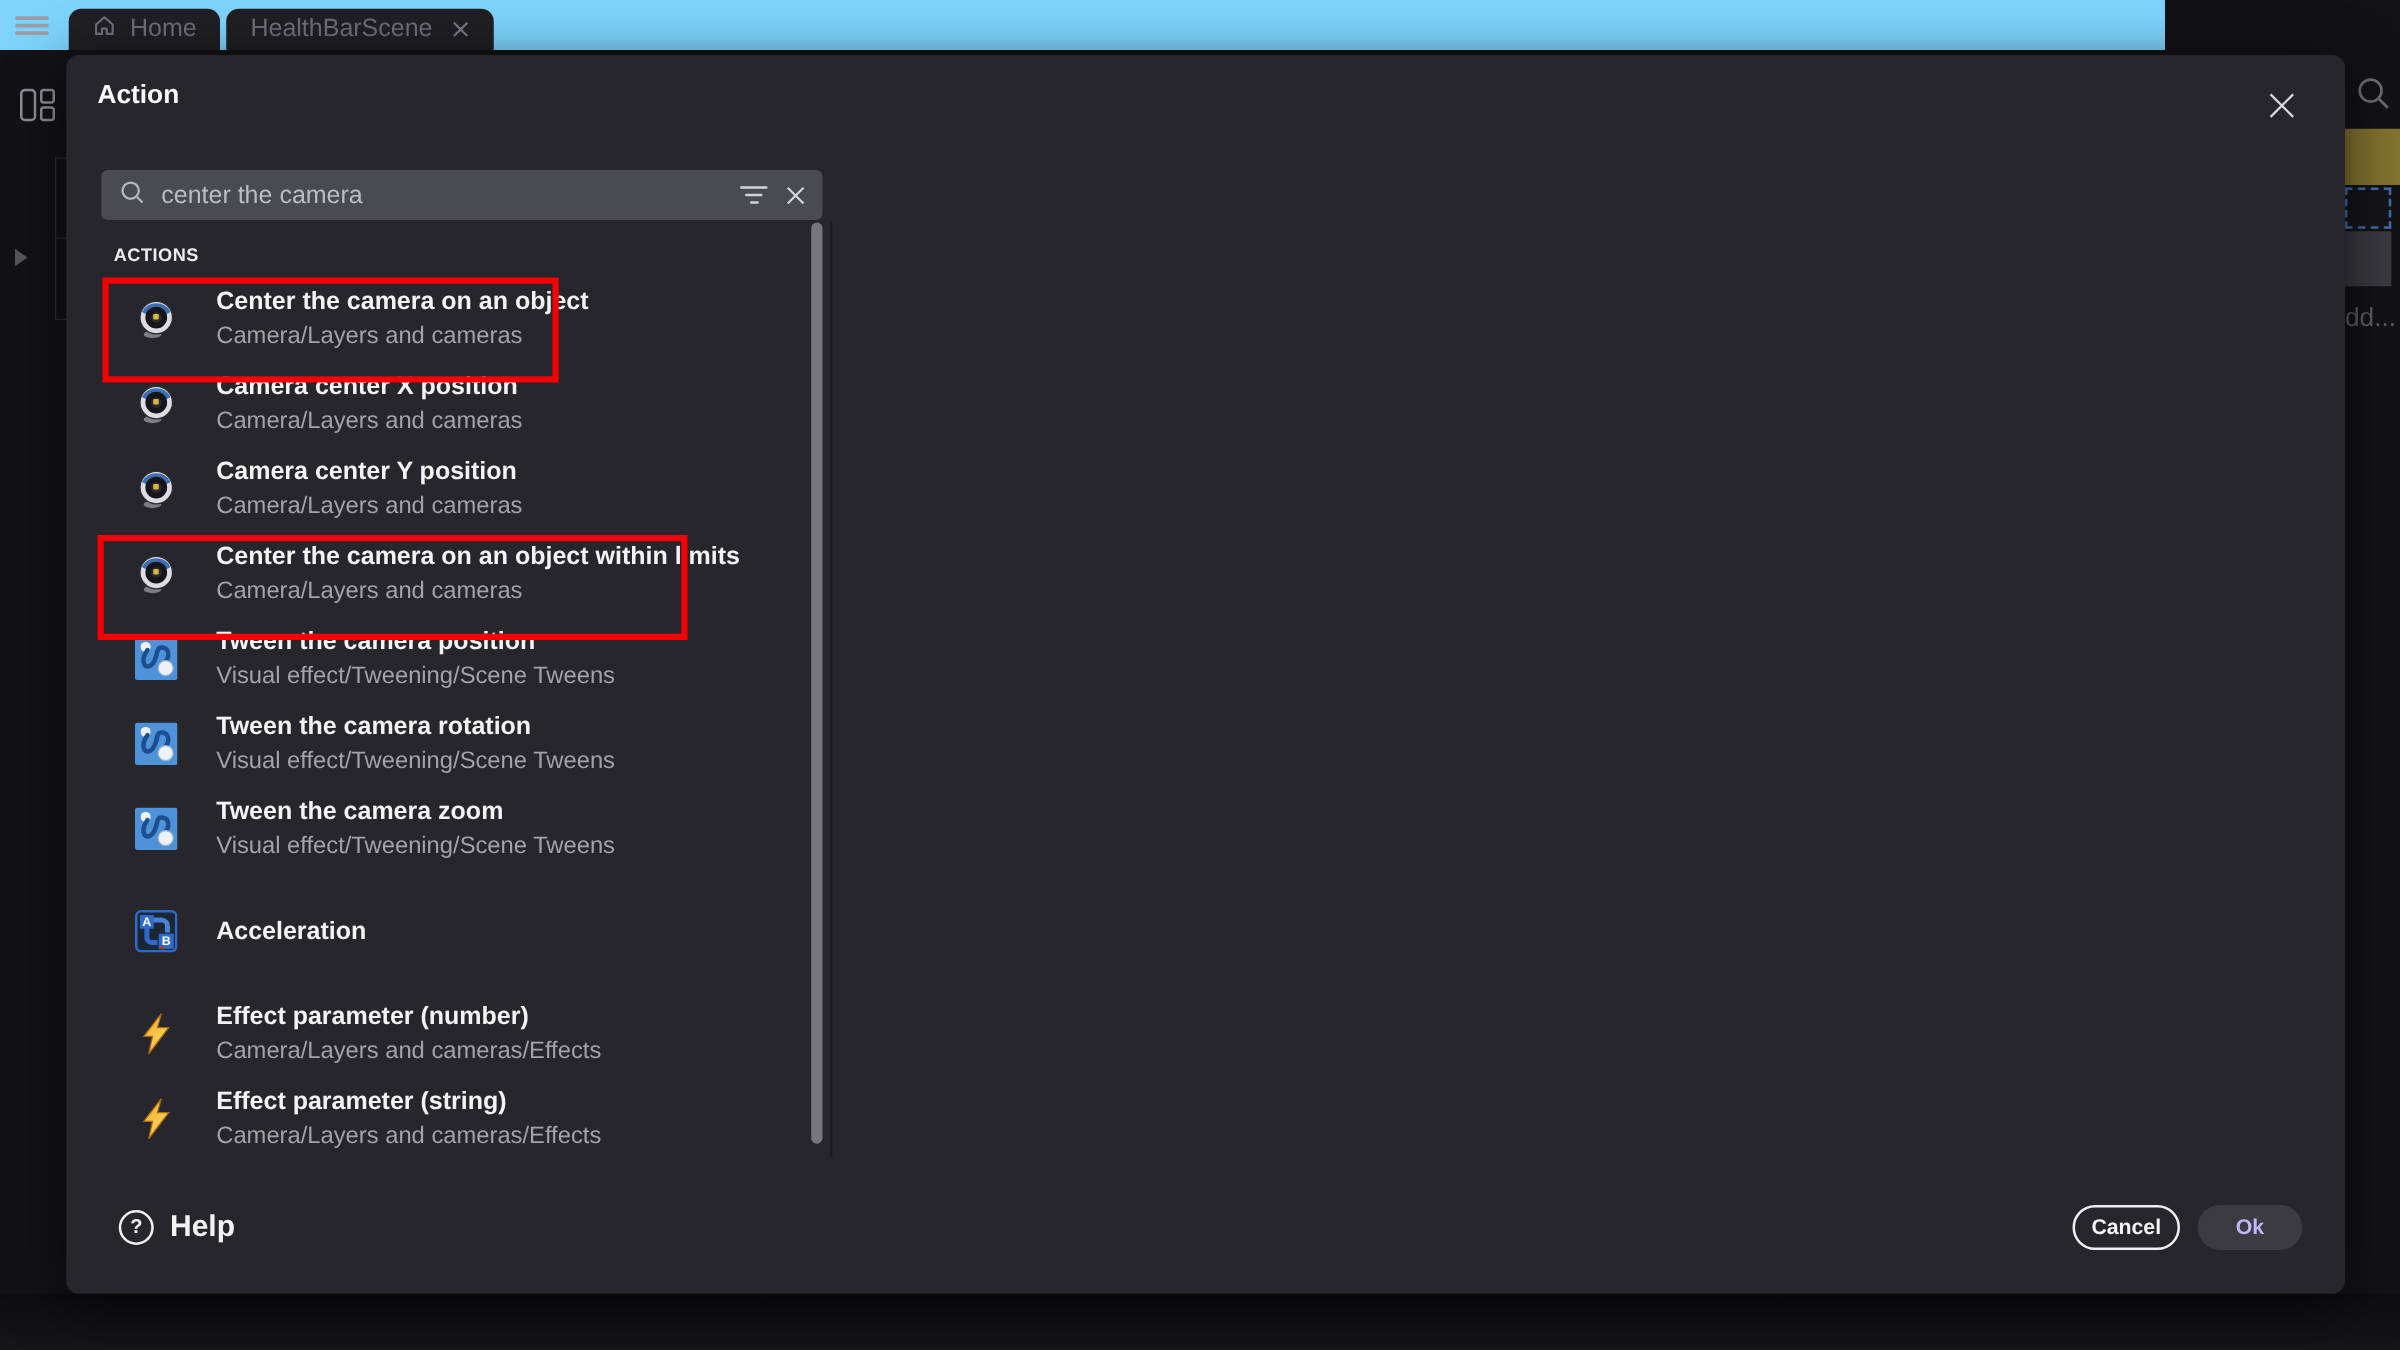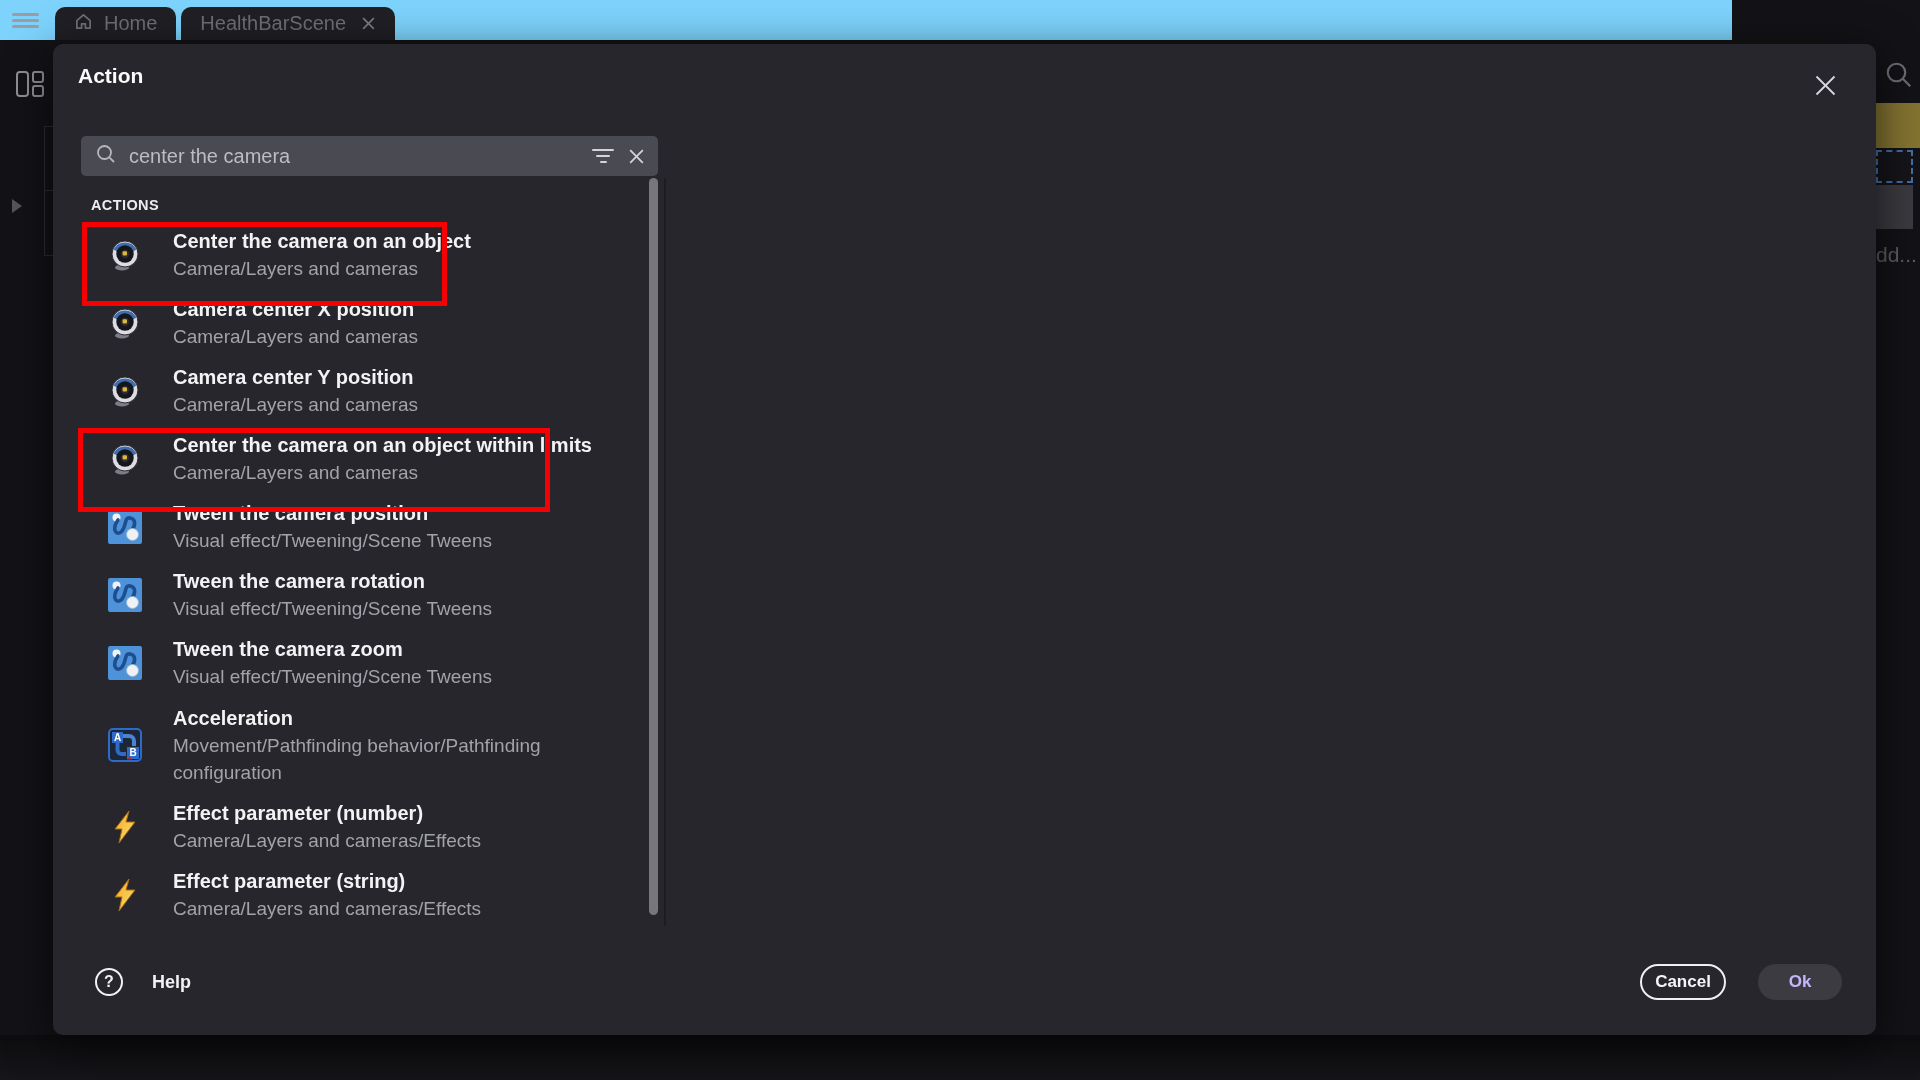--- a/index.html
+++ b/index.html
@@ -63,22 +63,22 @@
 
   .hl-box { position:absolute; border:5px solid #f50003; pointer-events:none; }
   .hl-box.b1 { left:29px; top:178px; width:365px; height:84px; }
   .hl-box.b2 { left:25px; top:384px; width:472px; height:84px; }
 
   .footer { position:absolute; left:0; right:0; bottom:31px; height:44px; display:flex;
             align-items:center; justify-content:space-between; padding:0 34px 0 42px; }
   .help { display:flex; align-items:center; gap:13px; cursor:pointer; }
   .help-icon { width:28px; height:28px; border-radius:50%; border:2.5px solid #f2f2f4; color:#f2f2f4;
                font-weight:bold; font-size:16px; display:flex; align-items:center; justify-content:center; }
-  .help-label { font-size:18px; font-weight:bold; color:#f2f2f4;margin-left:16px; }
-  .buttons { display:flex; gap:32px; }
+  .help-label { font-size:24px; font-weight:bold; color:#f2f2f4; }
+  .buttons { display:flex; gap:14px; }
   .btn { height:36px; border-radius:18px; font-size:17px; font-weight:bold;
          display:flex; align-items:center; justify-content:center; cursor:pointer; font-family:inherit; }
   .btn-cancel { width:86px; background:transparent; border:2px solid #eef0f2; color:#f4f5f7; }
   .btn-ok { width:84px; background:#3b3b41; border:none; color:#c4b5fd; cursor:default; }
 </style>
 </head>
 <body>
 
 <div class="topbar">
   <div class="hamburger">
@@ -271,21 +271,20 @@
               <path d="M14 8 H 21 a5 5 0 0 1 5 5 V 18" fill="none" stroke="#4a82d6" stroke-width="4"></path>
               <path d="M9.5 14 V 22 a4 4 0 0 0 4 4 H 18" fill="none" stroke="#2e6bc8" stroke-width="4"></path>
               <rect x="4" y="4" width="11" height="11" fill="#2e6bc8"></rect>
               <text x="9.5" y="12.8" font-size="10" font-weight="bold" fill="#ffffff" text-anchor="middle" font-family="Liberation Sans, sans-serif">A</text>
               <rect x="19" y="19" width="12" height="12" fill="#2e6bc8"></rect>
               <text x="25" y="28.4" font-size="10" font-weight="bold" fill="#ffffff" text-anchor="middle" font-family="Liberation Sans, sans-serif">B</text>
               <path d="M19 31.5 l5 0 -2.5 -3.5 z" fill="#b03028"></path>
             </svg></span>
     <span class="row-text">
       <span class="row-title">Acceleration</span>
-      <span class="row-path">Movement/Pathfinding behavior/Pathfinding configuration</span>
     </span>
   </div>
 
   <div class="row">
     <span class="row-icon"><svg viewBox="0 0 34 34" width="34" height="34">
               <defs>
                 <linearGradient id="boltg" x1="0" y1="0" x2="1" y2="1">
                   <stop offset="0" stop-color="#f9a825"></stop>
                   <stop offset="1" stop-color="#f7e06e"></stop>
                 </linearGradient>

